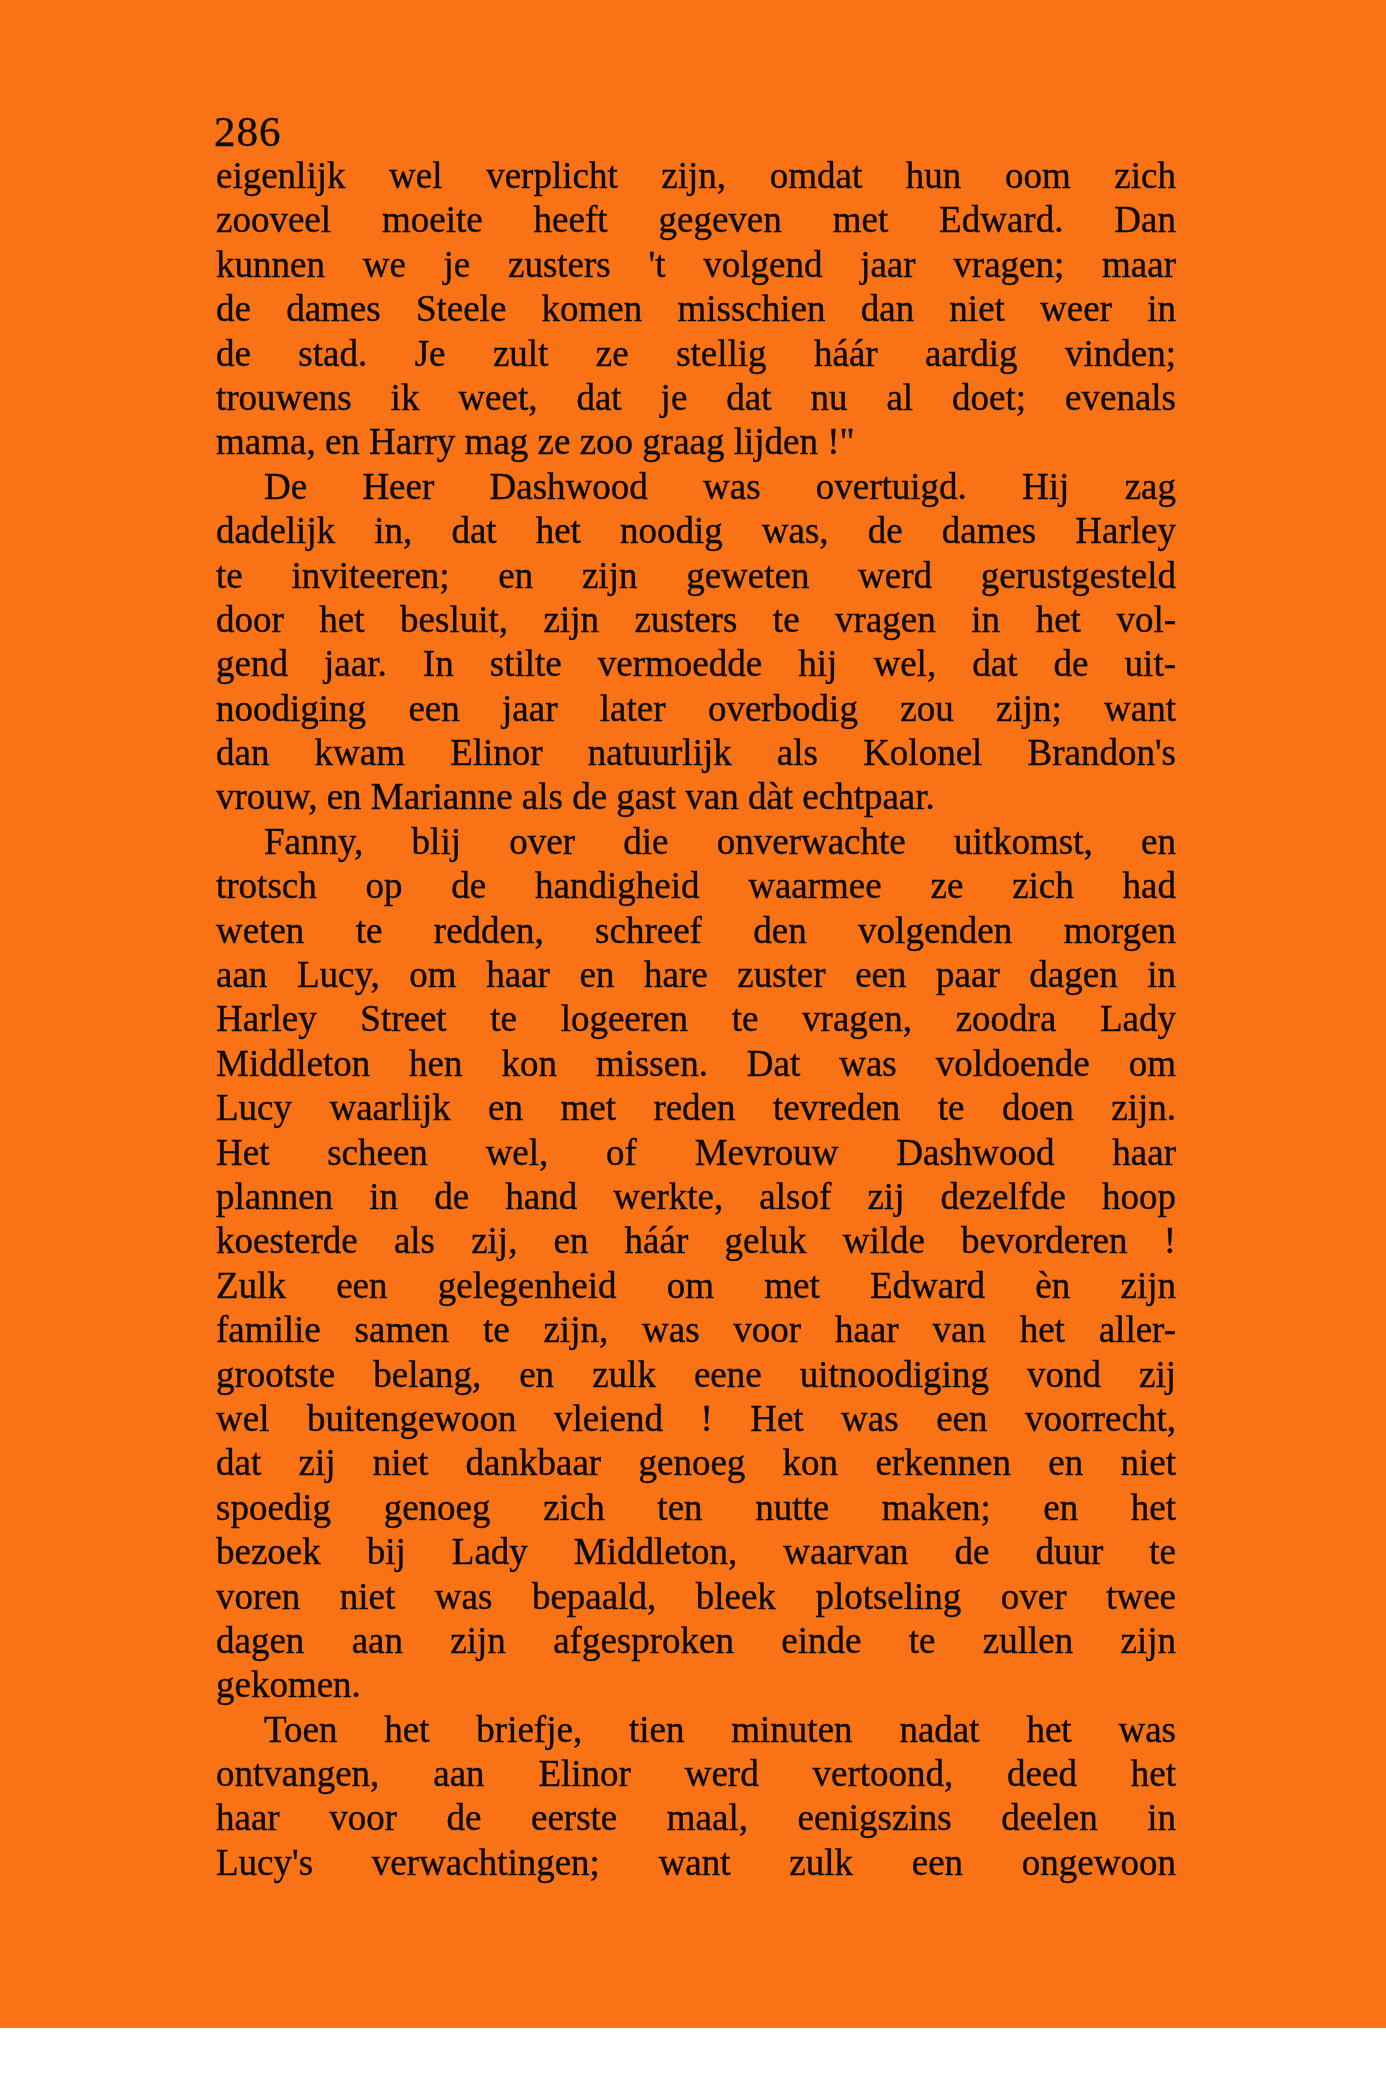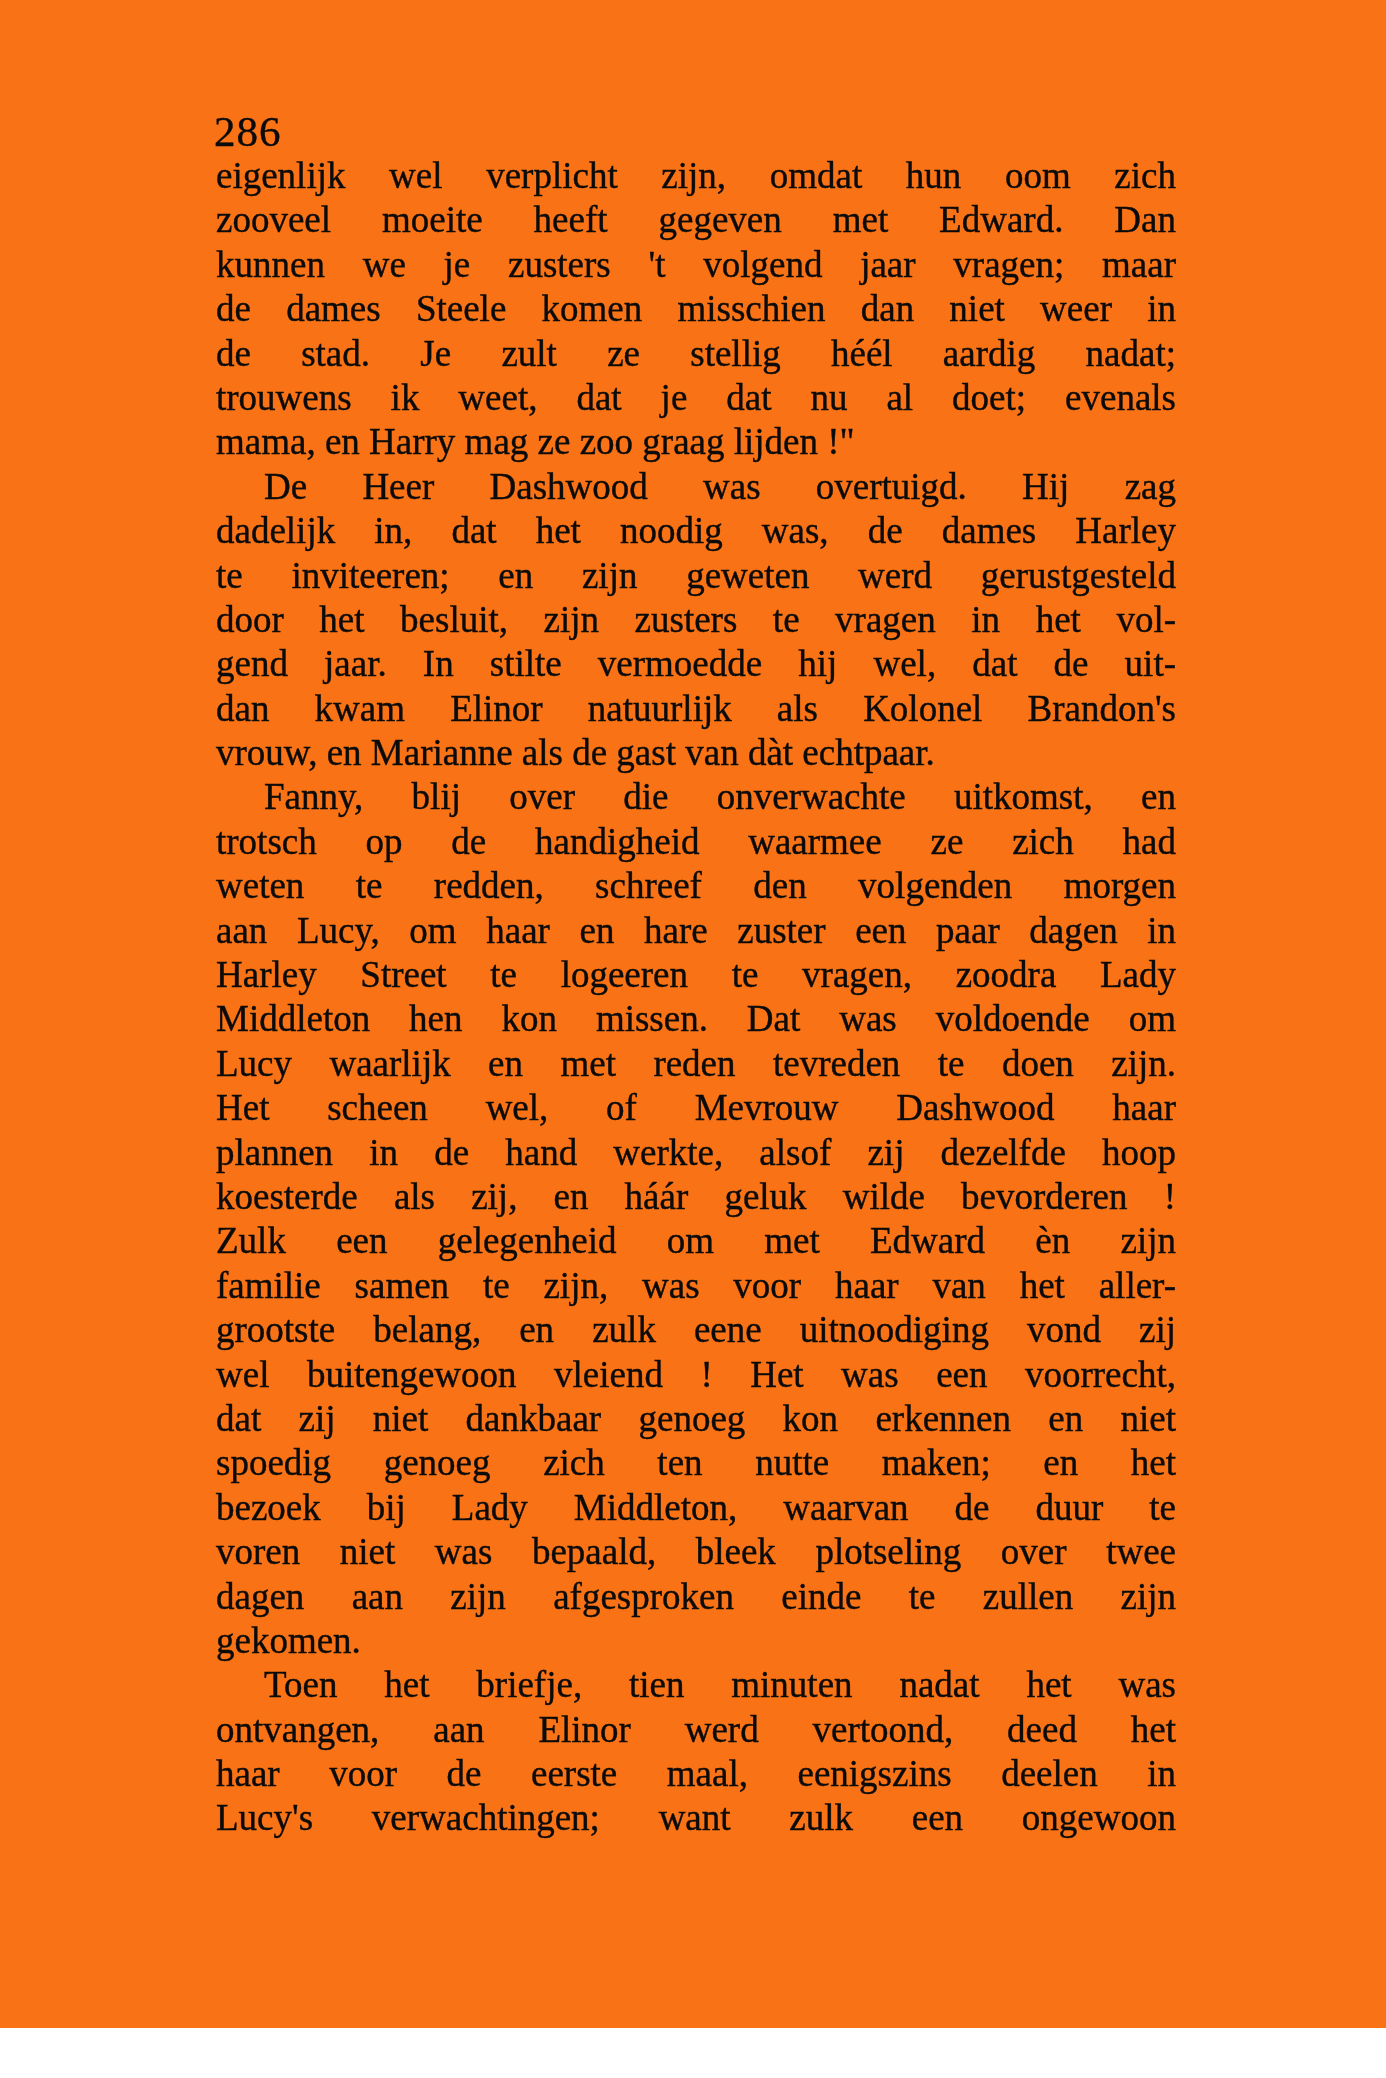--- a/index.html
+++ b/index.html
@@ -50,28 +50,29 @@
 </head>
 <body>
 
 <div class="page">
   <div class="page-number">286</div>
   <div class="text-block" id="text-block">
       <div class="line">eigenlijk wel verplicht zijn, omdat hun oom zich</div>
       <div class="line">zooveel moeite heeft gegeven met Edward. Dan</div>
       <div class="line">kunnen we je zusters 't volgend jaar vragen; maar</div>
       <div class="line">de dames Steele komen misschien dan niet weer in</div>
-      <div class="line">de stad. Je zult ze stellig héél aardig nadat;</div>
+      <div class="line">de stad. Je zult ze stellig háár aardig vinden;</div>
       <div class="line">trouwens ik weet, dat je dat nu al doet; evenals</div>
       <div class="line par-end">mama, en Harry mag ze zoo graag lijden !"</div>
       <div class="line indent">De Heer Dashwood was overtuigd. Hij zag</div>
       <div class="line">dadelijk in, dat het noodig was, de dames Harley</div>
       <div class="line">te inviteeren; en zijn geweten werd gerustgesteld</div>
       <div class="line">door het besluit, zijn zusters te vragen in het vol-</div>
       <div class="line">gend jaar. In stilte vermoedde hij wel, dat de uit-</div>
+      <div class="line">noodiging een jaar later overbodig zou zijn; want</div>
       <div class="line">dan kwam Elinor natuurlijk als Kolonel Brandon's</div>
       <div class="line par-end">vrouw, en Marianne als de gast van dàt echtpaar.</div>
       <div class="line indent">Fanny, blij over die onverwachte uitkomst, en</div>
       <div class="line">trotsch op de handigheid waarmee ze zich had</div>
       <div class="line">weten te redden, schreef den volgenden morgen</div>
       <div class="line">aan Lucy, om haar en hare zuster een paar dagen in</div>
       <div class="line">Harley Street te logeeren te vragen, zoodra Lady</div>
       <div class="line">Middleton hen kon missen. Dat was voldoende om</div>
       <div class="line">Lucy waarlijk en met reden tevreden te doen zijn.</div>
       <div class="line">Het scheen wel, of Mevrouw Dashwood haar</div>

